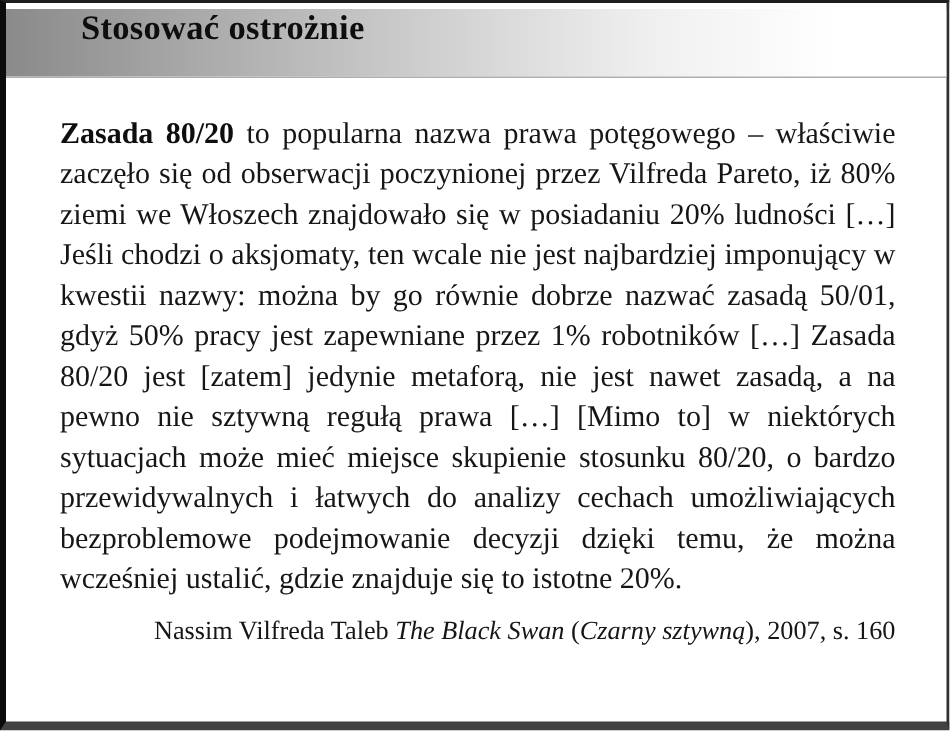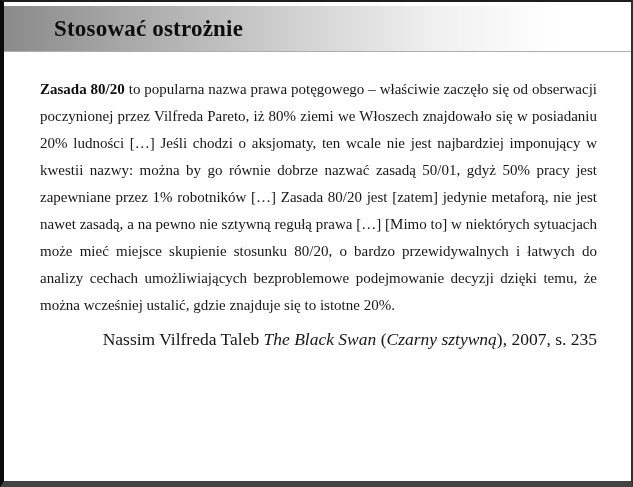--- a/index.html
+++ b/index.html
@@ -26,40 +26,40 @@
     margin-top: 4px;
     height: 46px;
     background: linear-gradient(to right,
       #8a8a8a 0%,
       #a6a6a6 18%,
       #cfcfcf 45%,
       #efefef 68%,
       #ffffff 88%);
     border-bottom: 1px solid #aeaeae;
     display: flex;
-    align-items: center;
+    align-items: flex-start;
     padding-left: 50px;
     box-sizing: border-box;
   }
 
   .band h1 {
     margin: 0;
     font-size: 23px;
     font-weight: 700;
     color: #0e0e0e;
     letter-spacing: 0.2px;
   }
 
   .content {
     padding: 24px 34px 0 36px;
   }
 
   .quote {
     margin: 0;
-    font-size: 15px;
+    font-size: 20px;
     line-height: 27px;
     text-align: justify;
     color: #161616;
   }
 
   .quote b {
     font-weight: 700;
     color: #0e0e0e;
   }
 
@@ -81,16 +81,16 @@
 
 <div class="page">
 
   <div class="band">
     <h1>Stosować ostrożnie</h1>
   </div>
 
   <div class="content">
     <p class="quote"><b>Zasada 80/20</b><span> to popularna nazwa prawa potęgowego – właściwie zaczęło się od obserwacji poczynionej przez Vilfreda Pareto, iż 80% ziemi we Włoszech znajdowało się w posiadaniu 20% ludności […] Jeśli chodzi o aksjomaty, ten wcale nie jest najbardziej imponujący w kwestii nazwy: można by go równie dobrze nazwać zasadą 50/01, gdyż 50% pracy jest zapewniane przez 1% robotników […] Zasada 80/20 jest [zatem] jedynie metaforą, nie jest nawet zasadą, a na pewno nie sztywną regułą prawa […] [Mimo to] w niektórych sytuacjach może mieć miejsce skupienie stosunku 80/20, o bardzo przewidywalnych i łatwych do analizy cechach umożliwiających bezproblemowe podejmowanie decyzji dzięki temu, że można wcześniej ustalić, gdzie znajduje się to istotne 20%.</span></p>
 
-    <p class="citation"><span>Nassim Vilfreda Taleb </span><i>The Black Swan</i><span> (</span><i>Czarny sztywną</i><span>), 2007, s. 235</span></p>
+    <p class="citation"><span>Nassim Vilfreda Taleb </span><i>The Black Swan</i><span> (</span><i>Czarny sztywną</i><span>), 2007, s. 160</span></p>
   </div>
 
 </div>
 
 </body></html>

